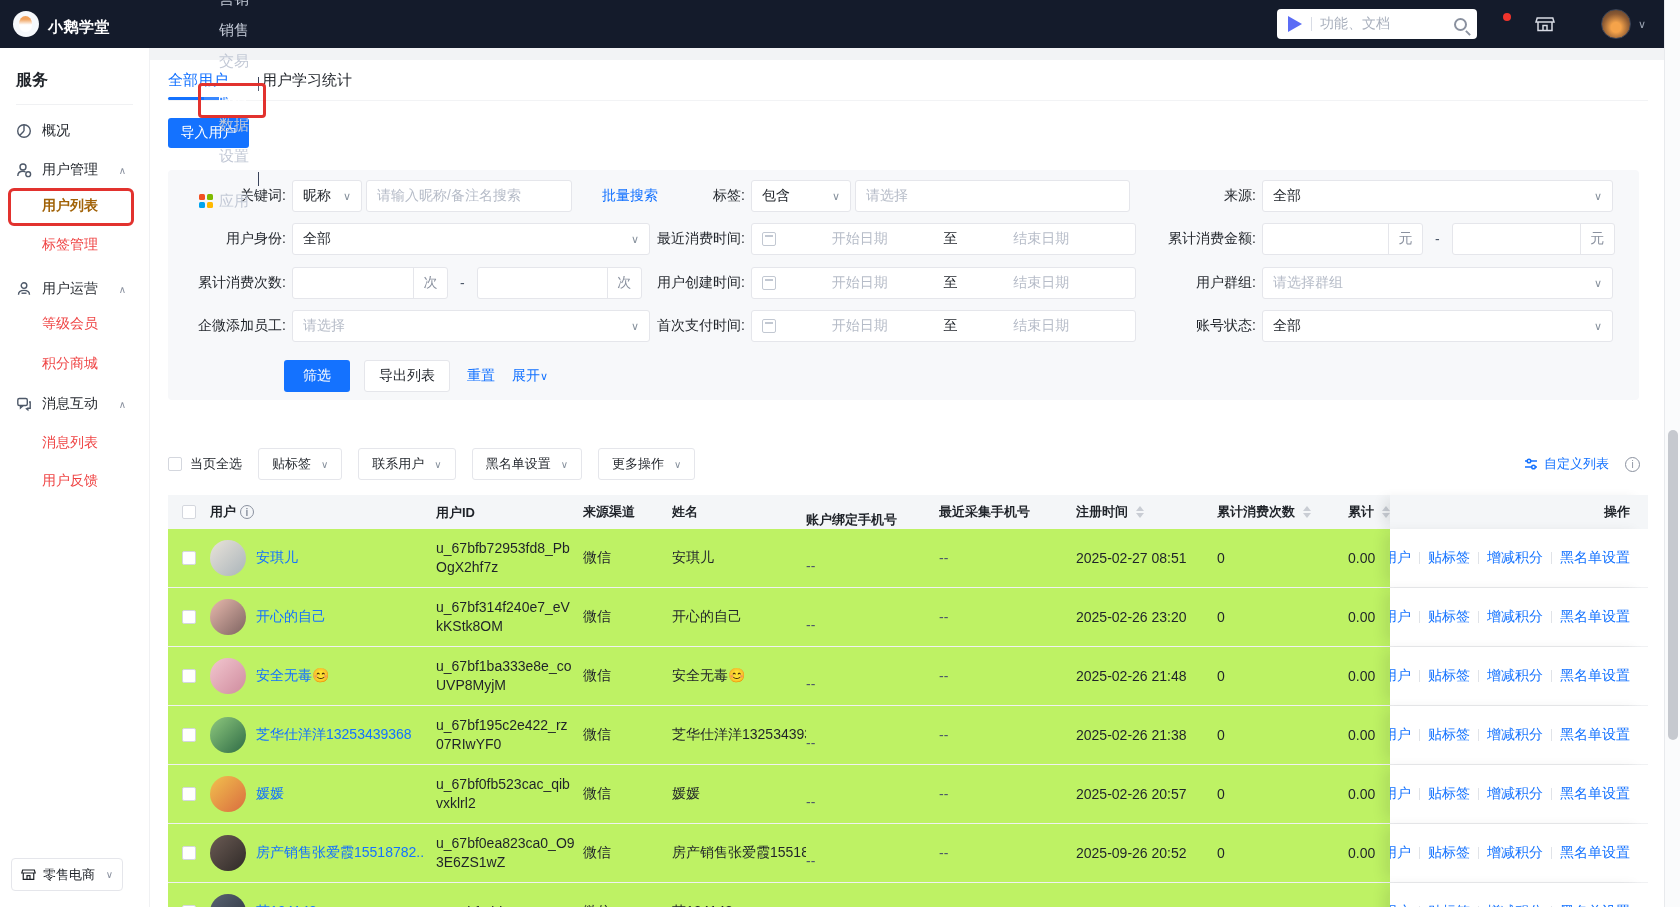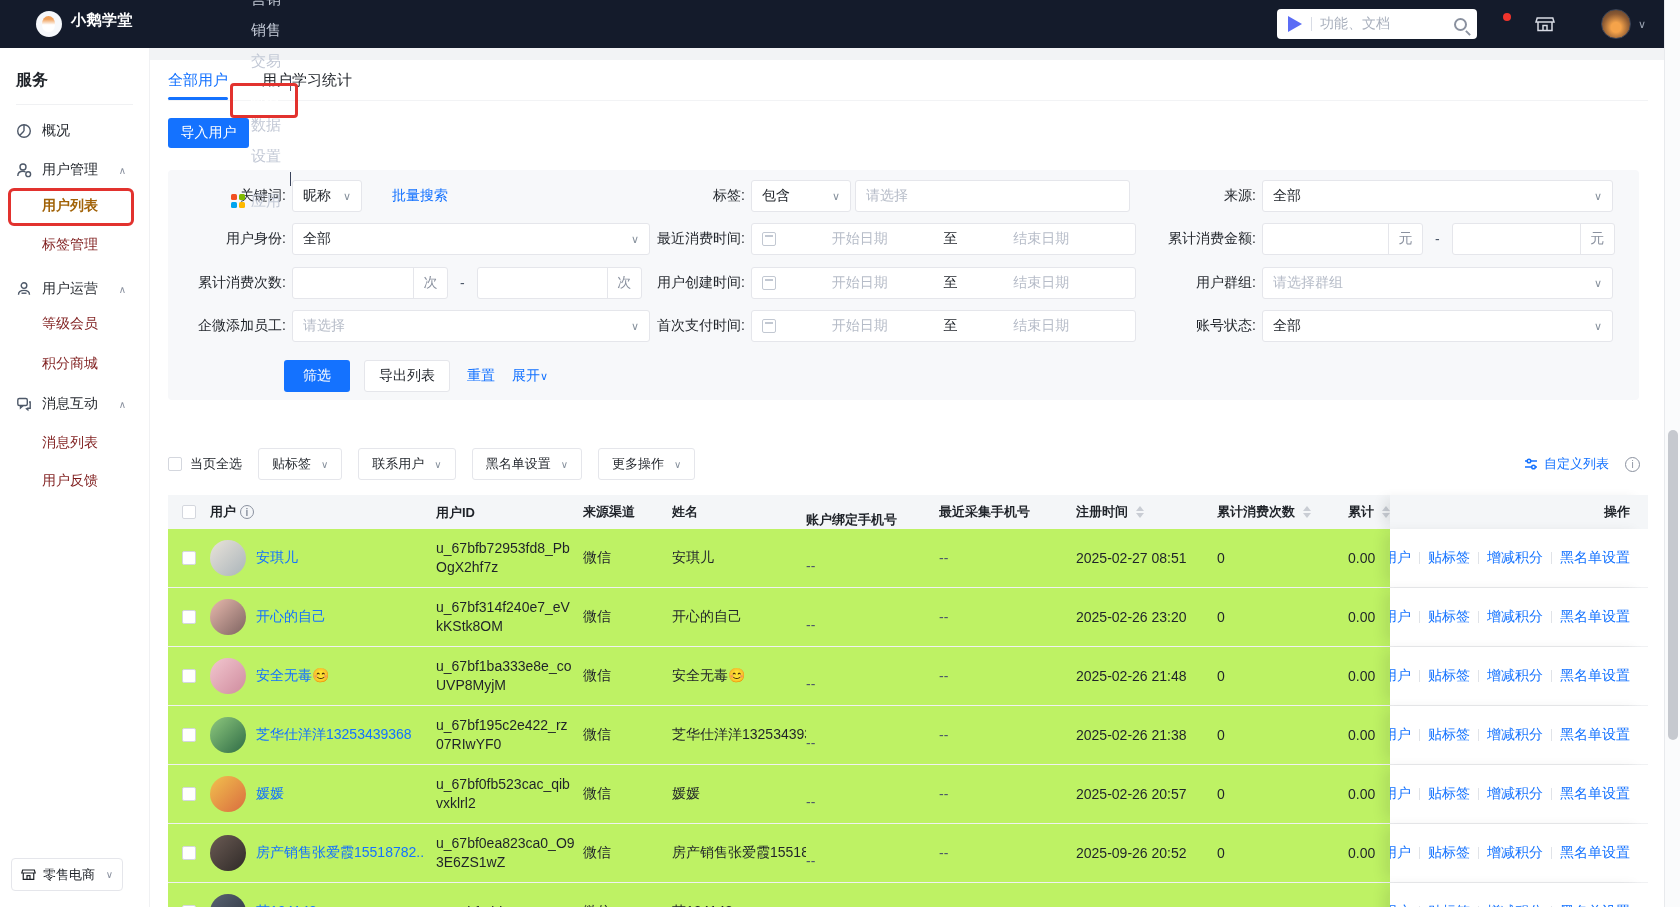--- a/index.html
+++ b/index.html
@@ -1,21 +1,21 @@
 <!DOCTYPE html>
 <html><head>
 <meta charset="utf-8">
 <style>
   * { margin:0; padding:0; box-sizing:border-box; }
   html,body { width:1680px; height:907px; overflow:hidden; }
   body { font-family:"Liberation Sans",sans-serif; background:#fff; position:relative; color:#1f2329; font-size:14px; }
 
   
   .topbar { position:absolute; top:0; left:0; width:1664px; height:48px; background:#141b2b; display:flex; align-items:center; z-index:30; }
-  .logo-wrap { display:flex; align-items:flex-start; gap:9px; padding-left:4px; width:186px;margin-left:32px; }
+  .logo-wrap { display:flex; align-items:flex-end; gap:9px; padding-left:13px; width:186px; }
   .logo-circle { width:26px; height:26px; border-radius:50%; background:#f6f8fb; position:relative; overflow:hidden; }
   .logo-circle::after { content:""; position:absolute; left:6px; top:5px; width:13px; height:16px; border-radius:50% 50% 45% 45%; background:linear-gradient(180deg,#f0a05a 20%,#fff 55%); }
   .brand { color:#fff; font-size:15px; font-weight:700; letter-spacing:.5px; }
   .nav { display:flex; align-items:flex-end;flex-direction:column; }
   .nav-item { padding:6px 13px; font-size:15px; color:#c3c9d6; white-space:nowrap; cursor:pointer; }
   .nav-sep { width:1px; height:14px; background:#39425a; margin:0 3px; }
   .nav-active-wrap { position:relative; margin:0 2px; }
   .nav-item.active { background:rgba(255,255,255,.16); border-radius:3px; color:#fff; }
   .red-frame { position:absolute; inset:-8px -6px; border:3px solid #e2322e; border-radius:4px; pointer-events:none; }
   .apps-item { display:flex; align-items:center; gap:6px; }
@@ -37,21 +37,21 @@
   .vscroll { position:absolute; right:0; top:0; width:16px; height:907px; background:#fafbfc; border-left:1px solid #e8eaed; z-index:40; }
   .vthumb { position:absolute; left:3px; width:10px; top:430px; height:310px; background:#c6c9cf; border-radius:5px; }
 
   
   .sidebar { position:absolute; top:48px; left:0; width:150px; height:859px; background:#fff; border-right:1px solid #f0f1f3; z-index:20; }
   .side-title { position:absolute; left:16px; top:22px; font-size:16px; font-weight:700; color:#1f2329; }
   .side-div { position:absolute; left:16px; right:16px; top:56px; height:1px; background:#f0f1f3; }
   .srow { position:absolute; left:0; width:150px; height:36px; display:flex; align-items:center; padding:0 24px 0 16px; cursor:pointer; color:#1f2329; font-size:14px; }
   .srow .sicon { width:16px; height:16px; margin-right:10px; flex:none; display:flex; align-items:center; justify-content:center; }
   .srow .chev { margin-left:auto; color:#8a919f; font-size:10px; }
-  .srow.sub { padding-left:42px; color:#7f1d1d; }
+  .srow.sub { padding-left:42px; color:#ef4444; }
   .srow.sub.active { color:#a16207; font-weight:700; }
   .side-red { position:absolute; left:8px; top:140px; width:126px; height:38px; border:3px solid #e2322e; border-radius:6px; pointer-events:none; z-index:5; }
   .shop-switch { position:absolute; left:11px; bottom:16px; width:112px; height:33px; border:1px solid #e5e6eb; border-radius:4px; display:flex; align-items:center; gap:7px; padding:0 9px; font-size:13px; color:#1f2329; cursor:pointer; background:#fff; }
   .shop-switch .chev { margin-left:auto; color:#8a919f; font-size:10px; }
 
   
   .main { position:absolute; top:48px; left:150px; width:1514px; height:859px; background:#f2f3f5; }
   .card { margin-top:12px; background:#fff; height:847px; padding:0 16px 0 18px; overflow:hidden; }
 
   .tabs { height:41px; display:flex; gap:34px; border-bottom:1px solid #f2f3f5; }
@@ -282,20 +282,23 @@
     
     <section class="fcard">
 
       <div class="frow" style="top:10px">
         <div class="fi" style="left:0;width:500px">
           <span class="flabel w118">关键词:</span>
           <div class="box ctl" style="width:70px">
             <span>昵称</span>
             <span class="caret">∨</span>
           </div>
+          <div class="box" style="width:206px;margin-left:4px">
+            <span class="ph">请输入昵称/备注名搜索</span>
+          </div>
           <a class="blue-link" style="margin-left:30px">批量搜索</a>
         </div>
         <div class="fi" style="left:440px;width:530px">
           <span class="flabel w137">标签:</span>
           <div class="box ctl" style="width:100px">
             <span>包含</span>
             <span class="caret">∨</span>
           </div>
           <div class="box" style="width:275px;margin-left:4px">
             <span class="ph">请选择</span>

